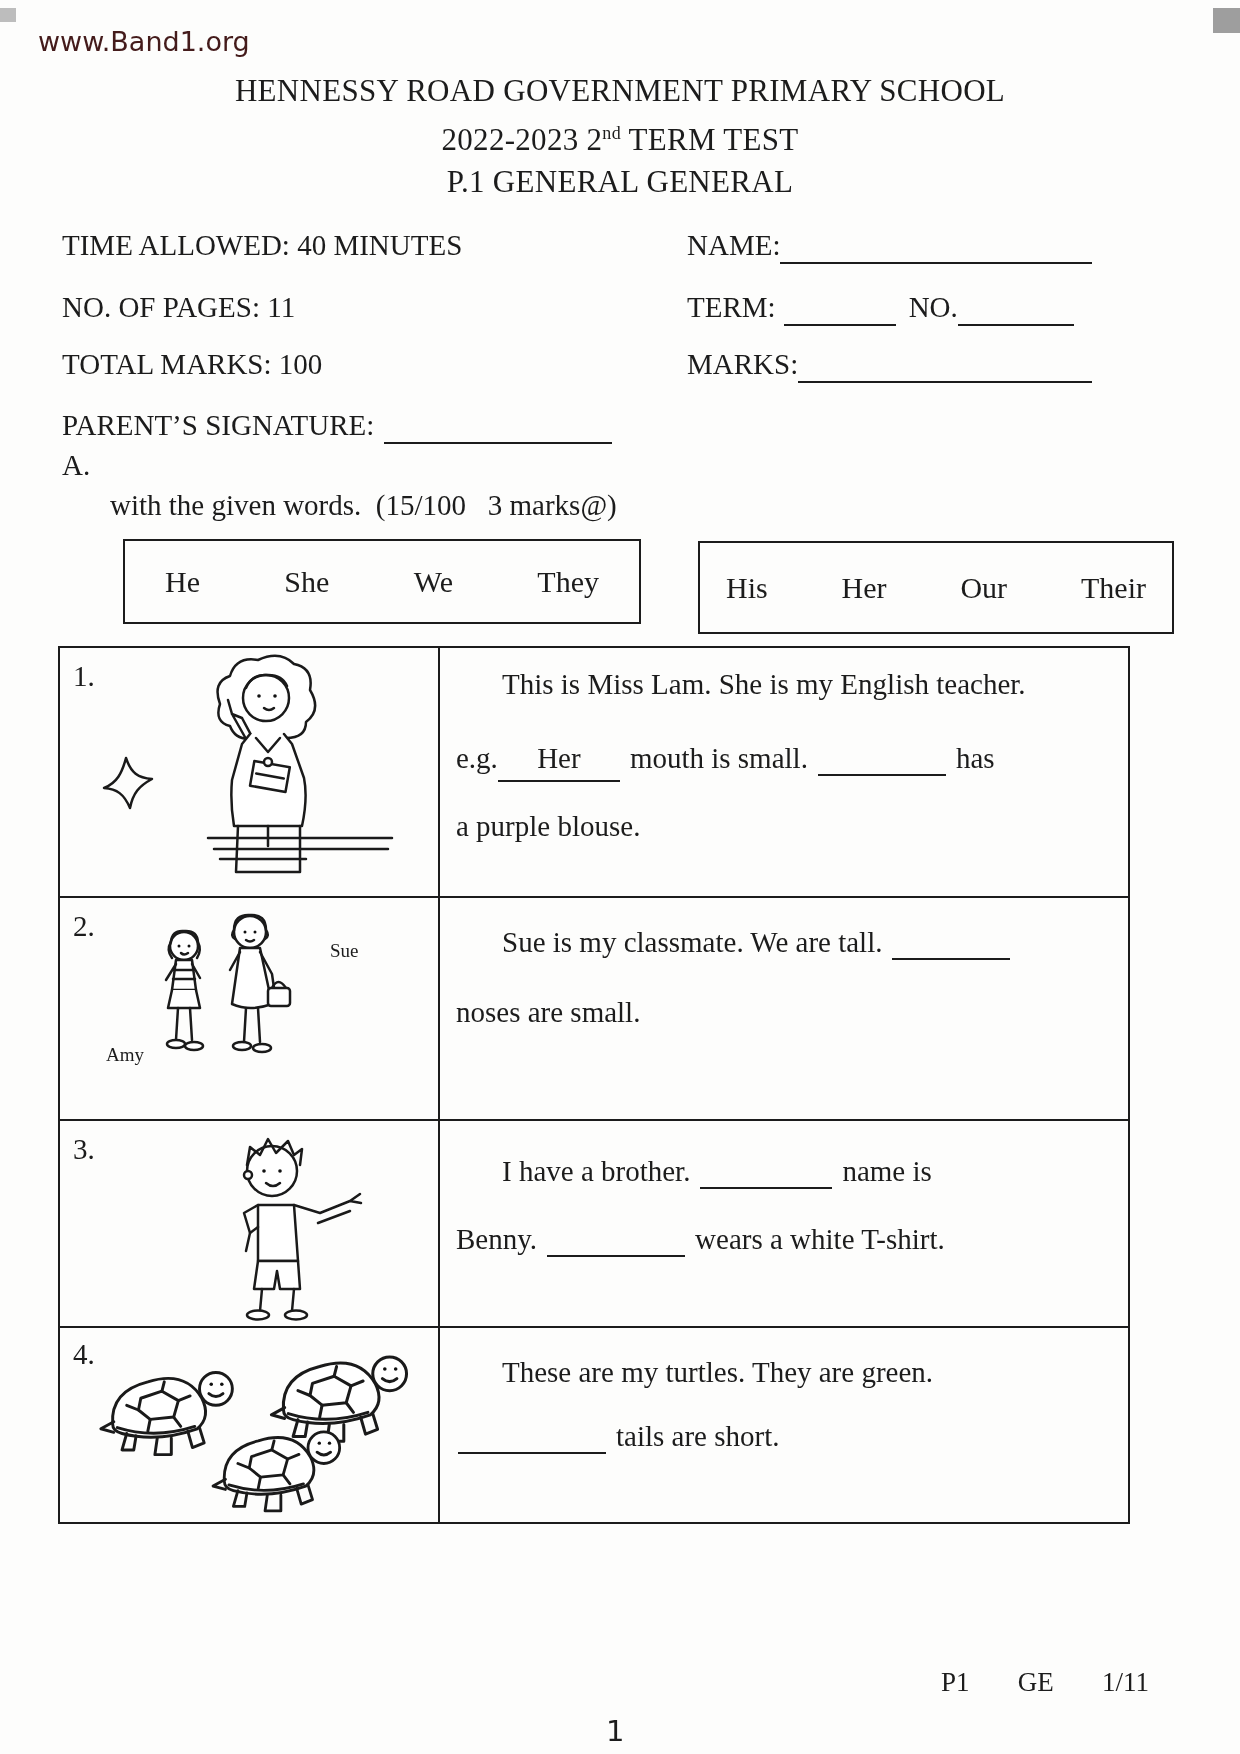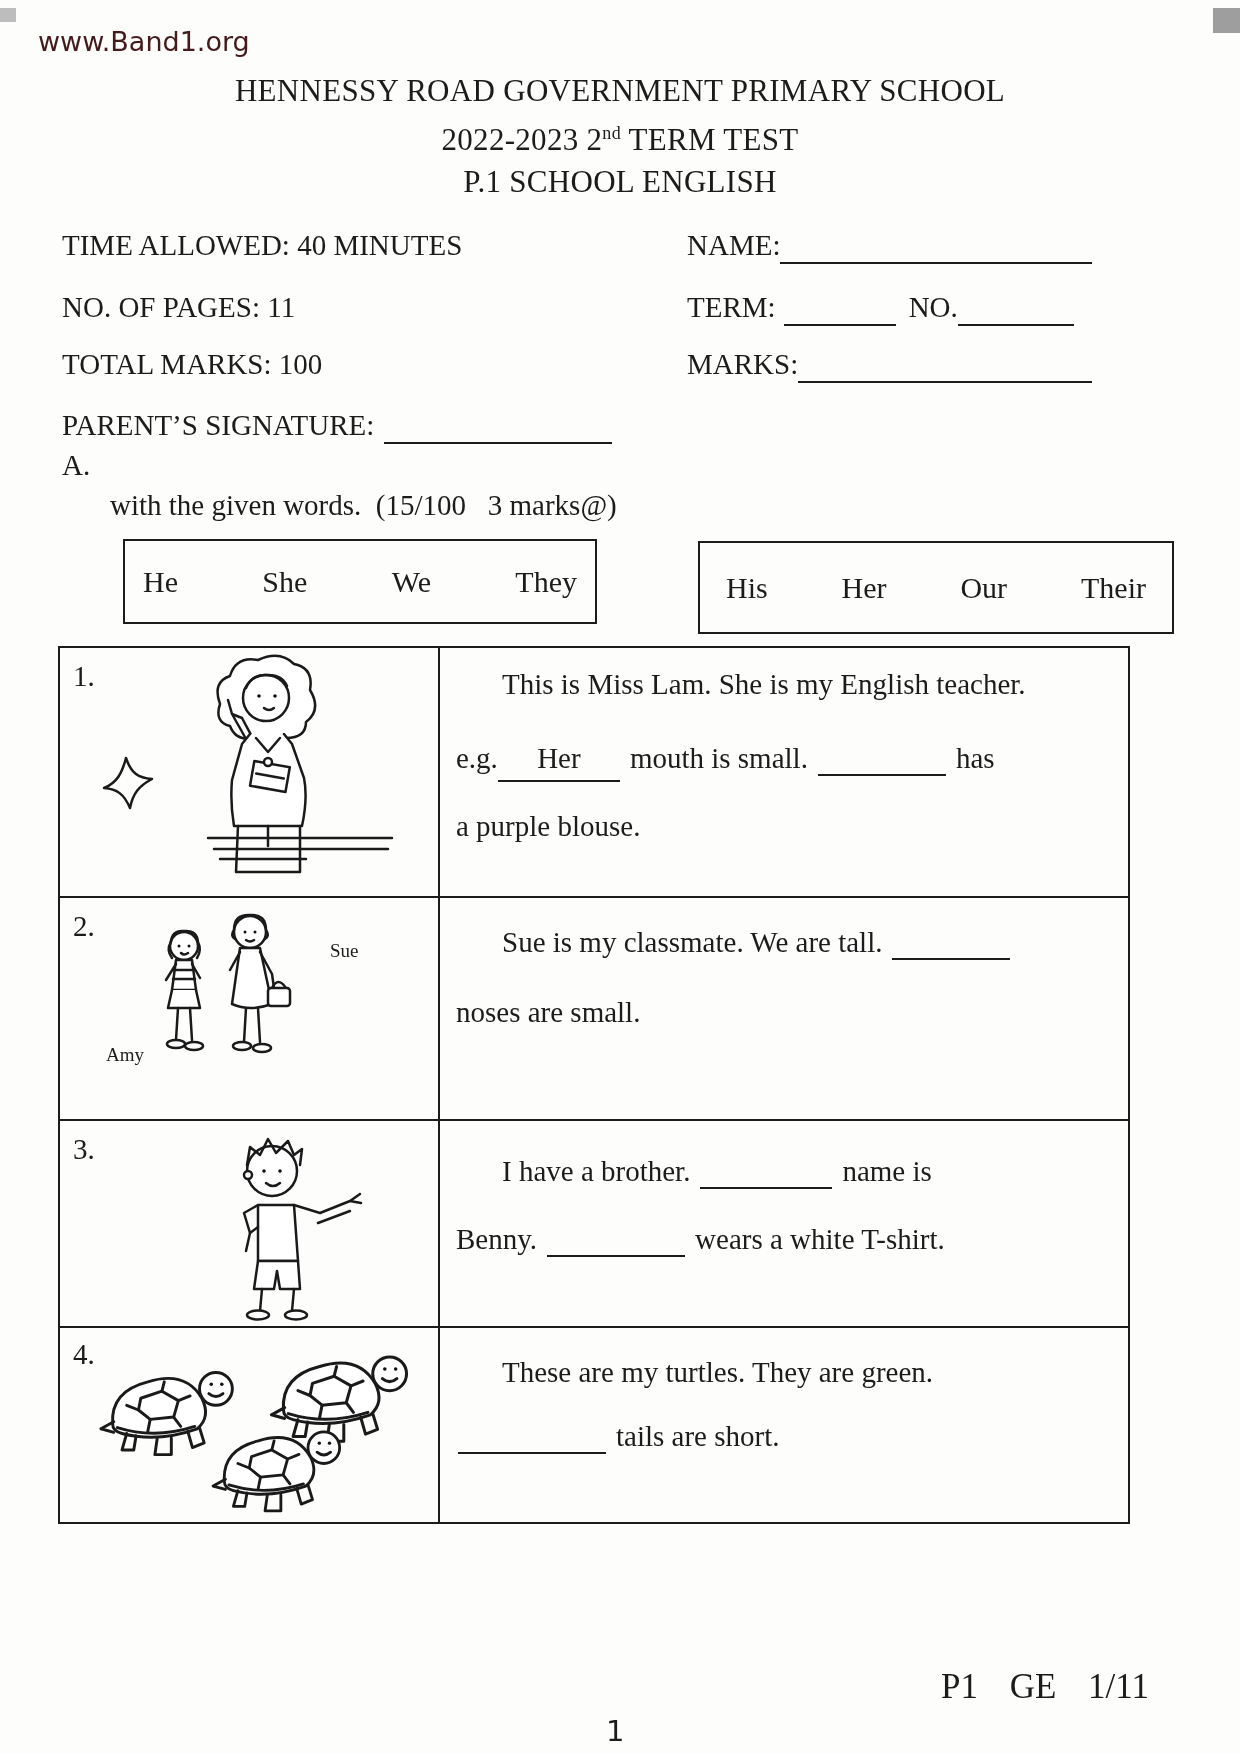--- a/index.html
+++ b/index.html
@@ -55,57 +55,57 @@
   .blank.first{margin-left:2px;}
   .blank.answer{
     height:auto;vertical-align:baseline;text-align:center;
     padding-bottom:5px;margin-left:0;
   }
   .illu{position:absolute;}
   .ink{stroke:#1a1a1a;stroke-width:2.5;fill:none;stroke-linecap:round;stroke-linejoin:round;}
   .img-label{position:absolute;font-size:19px;}
   .footer-code{
     position:absolute;left:941px;top:1659px;width:208px;
-    display:flex;justify-content:space-between;font-size:35px;align-items:center;
+    display:flex;justify-content:space-between;font-size:27px;align-items:center;
   }
   .pagenum{
     position:absolute;left:606px;top:1706px;
     font-family:"DejaVu Sans","Liberation Sans",sans-serif;font-size:29px;
   }
 </style>
 </head>
 <body>
 
 <div class="page">
 
   <div class="corner corner-tl"></div>
   <div class="corner corner-tr"></div>
 
   <div class="watermark">www.Band1.org</div>
 
   <div class="title-block">
     <div>HENNESSY ROAD GOVERNMENT PRIMARY SCHOOL</div>
     <div><span>2022-2023 2</span><sup>nd</sup><span> TERM TEST</span></div>
-    <div>P.1 SCHOOL ENGLISH</div>
+    <div>P.1 GENERAL GENERAL</div>
   </div>
 
   <div class="abs t" style="left:62px;top:221px">TIME ALLOWED: 40 MINUTES</div>
   <div class="abs t" style="left:62px;top:283px">NO. OF PAGES: 11</div>
   <div class="abs t" style="left:62px;top:340px">TOTAL MARKS: 100</div>
 
   <div class="abs t" style="left:687px;top:221px"><span>NAME:</span><span class="wline" style="width:312px"></span></div>
   <div class="abs t" style="left:687px;top:283px"><span>TERM:</span><span class="wline" style="width:112px;margin-left:8px"></span><span style="margin-left:13px">NO.</span><span class="wline" style="width:116px"></span></div>
   <div class="abs t" style="left:687px;top:340px"><span>MARKS:</span><span class="wline" style="width:294px"></span></div>
 
   <div class="abs t" style="left:62px;top:401px"><span>PARENT’S SIGNATURE:</span><span class="wline" style="width:228px;margin-left:10px"></span></div>
 
   <div class="abs t" style="left:62px;top:441px">A.</div>
   <div class="abs t" style="left:110px;top:481px">with the given words.  (15/100   3 marks@)</div>
 
-  <div class="wordbox" style="left:123px;top:531px;width:434px;height:81px;padding:0 18px">
+  <div class="wordbox" style="left:123px;top:531px;width:434px;height:81px;padding:0 40px">
     <span>He</span>
     <span>She</span>
     <span>We</span>
     <span>They</span>
   </div>
   <div class="wordbox" style="left:698px;top:533px;width:420px;height:89px;padding:0 26px">
     <span>His</span>
     <span>Her</span>
     <span>Our</span>
     <span>Their</span>

